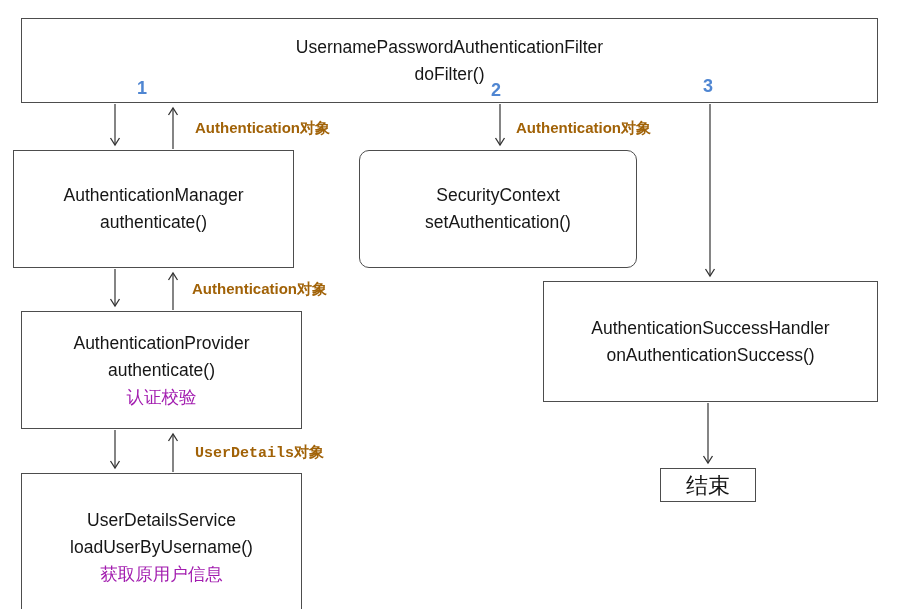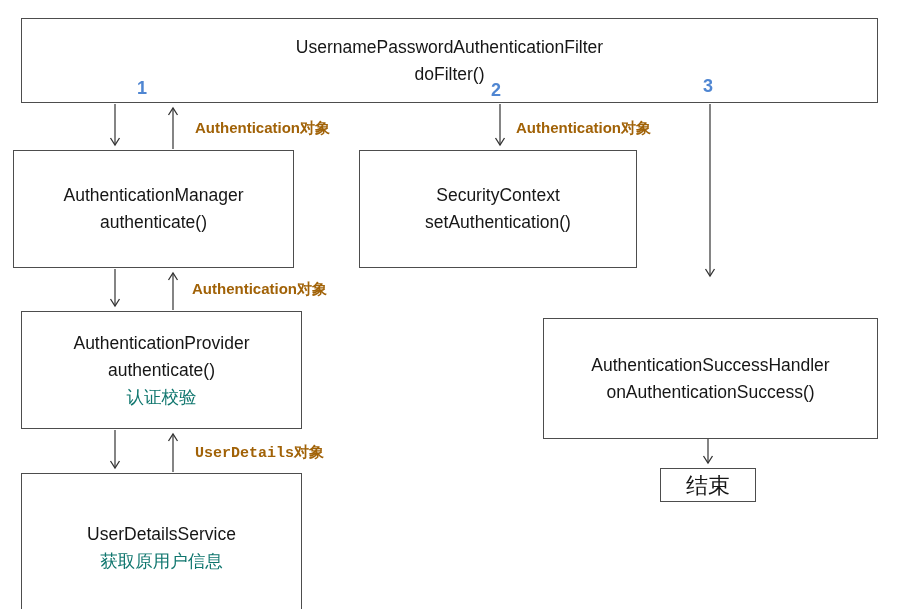--- a/index.html
+++ b/index.html
@@ -31,26 +31,26 @@
     display: flex;
     flex-direction: column;
     align-items: center;
     justify-content: center;
     text-align: center;
     color: #161616;
     font-size: 17.5px;
     line-height: 27px;
   }
   .box .line { display: block; white-space: nowrap; }
-  .box .note-red { color: #0f766e; }
+  .box .note-red { color: #a21caf; }
   .box-filter        { left: 21px;  top: 18px;  width: 857px; height: 85px; }
   .box-auth-manager  { left: 13px;  top: 150px; width: 281px; height: 118px; }
-  .box-sec-context   { left: 359px; top: 150px; width: 278px; height: 118px; }
+  .box-sec-context   { left: 359px; top: 150px; width: 278px; height: 118px; border-radius: 10px; }
   .box-auth-provider { left: 21px;  top: 311px; width: 281px; height: 118px; }
-  .box-success       { left: 543px; top: 281px; width: 335px; height: 121px; margin-top: 37px; }
+  .box-success       { left: 543px; top: 281px; width: 335px; height: 121px; }
   .box-user-details  { left: 21px;  top: 473px; width: 281px; height: 149px; }
   .box-end           { left: 660px; top: 468px; width: 96px;  height: 34px; font-size: 22px; }
   .step-num {
     position: absolute;
     font-weight: bold;
     font-size: 18px;
     color: #4f86d2;
     white-space: nowrap;
   }
   .step-1 { left: 137px; top: 78px; }
@@ -113,20 +113,21 @@
     <span class="line note-red">认证校验</span>
   </div>
 
   <div class="box box-success">
     <span class="line">AuthenticationSuccessHandler</span>
     <span class="line">onAuthenticationSuccess()</span>
   </div>
 
   <div class="box box-user-details">
     <span class="line">UserDetailsService</span>
+    <span class="line">loadUserByUsername()</span>
     <span class="line note-red">获取原用户信息</span>
   </div>
 
   <div class="box box-end">
     <span class="line">结束</span>
   </div>
 
   <span class="step-num step-1">1</span>
   <span class="step-num step-2">2</span>
   <span class="step-num step-3">3</span>

